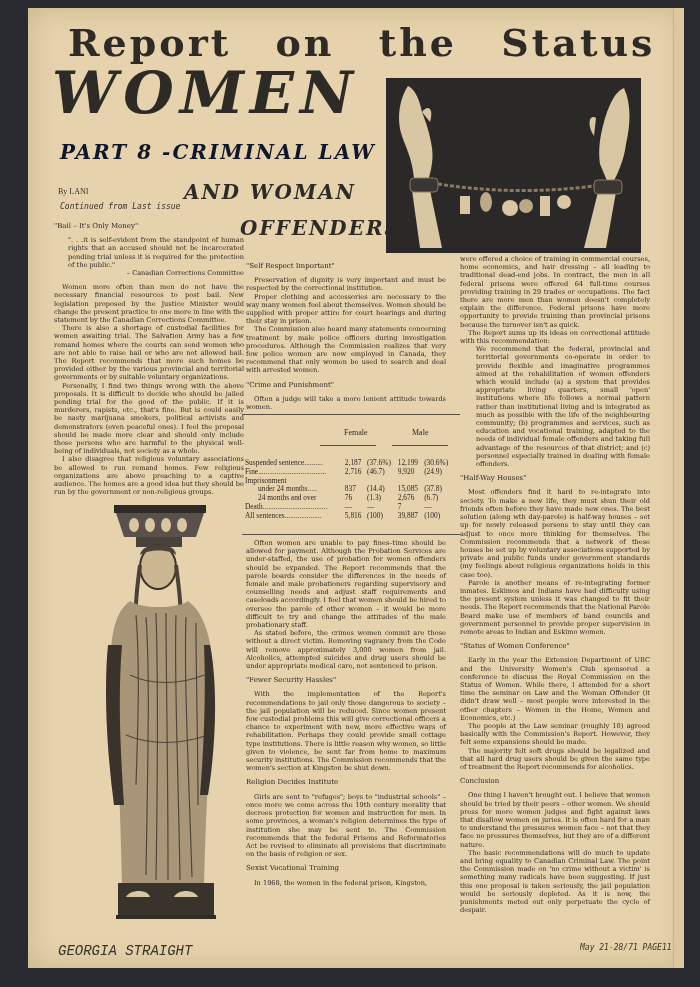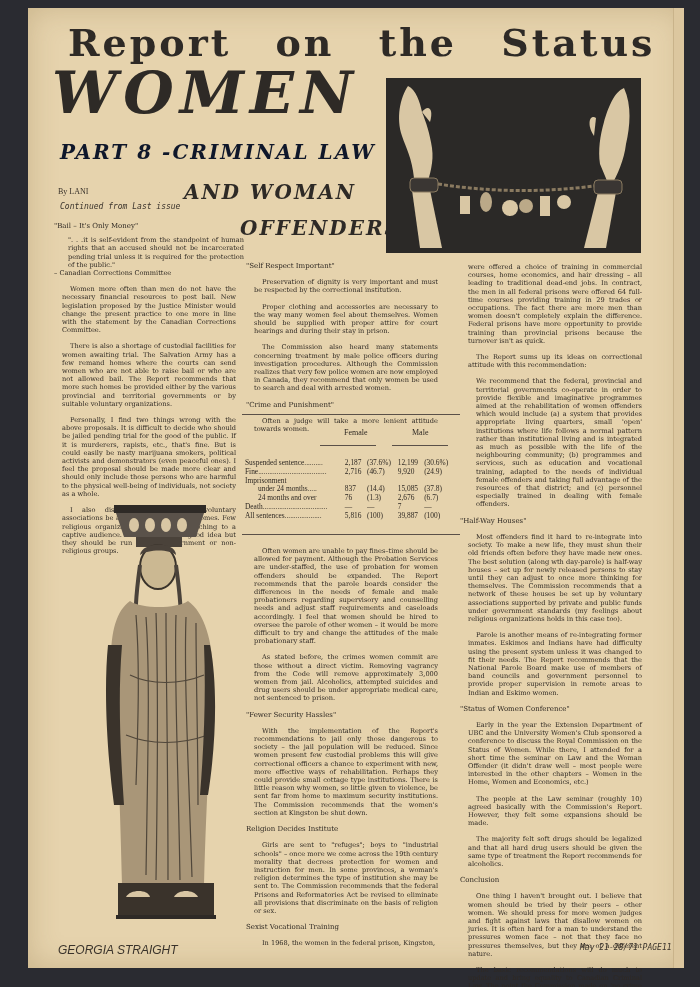--- a/index.html
+++ b/index.html
@@ -8,32 +8,32 @@
   .page-edge { position:absolute; right:0; top:0; width:10px; height:100%; background:#dcc79f; border-left:1px solid #c9b38a; }
   .abs { position:absolute; }
   .title1 { left:40px; top:12px; font-family:"DejaVu Serif", serif; font-weight:bold; font-size:38px; letter-spacing:3px; word-spacing:28px; color:#2e2a26; white-space:nowrap; }
   .title2 { left:24px; top:56px; font-family:"DejaVu Serif", serif; font-style:italic; font-weight:bold; font-size:58px; letter-spacing:6px; color:#2e2a26; white-space:nowrap; line-height:1; }
   .subtitle { left:32px; top:132px; font-family:"DejaVu Serif", serif; font-style:italic; font-weight:bold; font-size:20px; letter-spacing:2px; color:#0f172a; white-space:nowrap; }
   .sub2 { font-family:"DejaVu Serif", serif; font-style:italic; font-weight:bold; font-size:20px; letter-spacing:2px; color:#2e2a26; white-space:nowrap; }
   .byline { left:30px; top:179px; font-size:8px; color:#3a332b; }
   .cont { left:32px; top:194px; font-family:"DejaVu Sans Mono", monospace; font-style:italic; font-size:8px; color:#3a332b; }
   .illus { left:358px; top:70px; width:255px; height:175px; background:#2b2927; overflow:hidden; }
   .col { position:absolute; font-family:"DejaVu Serif", serif; font-size:6.6px; line-height:8.2px; color:#2f2923; text-align:justify; }
-  .col p { margin:8px; text-indent:8px; }
+  .col p { margin:0; text-indent:8px; }
   .col .head { text-indent:0; margin:6px 0 6px 0; font-size:7px; }
   .col .quote { margin:0 0 0 14px; text-indent:0; }
-  .col .attr { text-align:left; margin:0 0 6px 0; text-indent:0; }
+  .col .attr { text-align:right; margin:0 0 6px 0; text-indent:0; }
   .col .indent-block { margin-left:16px; text-indent:0; }
   table.stats { border-collapse:collapse; font-family:"Liberation Serif", serif; font-size:7.4px; color:#2f2923; width:210px; }
   table.stats td { padding:0 1px; line-height:8.8px; white-space:nowrap; }
   table.stats td.num { text-align:left; }
   .stats-head { font-family:"Liberation Serif", serif; font-size:8px; color:#2f2923; }
   .rule { position:absolute; height:1px; background:#5a5048; }
   .statue { left:72px; top:497px; width:132px; height:428px; }
-  .footer-left { left:30px; top:935px; font-family:Liberation Sans, sans-serif; font-style:italic; font-size:12px; color:#3a332b; }
+  .footer-left { left:30px; top:935px; font-family:Liberation Mono, monospace; font-style:italic; font-size:14px; color:#3a332b; }
   .footer-right { left:552px; top:935px; font-family:"DejaVu Sans Mono", monospace; font-style:italic; font-size:8px; color:#3a332b; }
 </style>
 </head>
 <body>
 
 <div class="page">
   <div class="page-edge"></div>
 
   <div class="abs title1">Report on the Status of</div>
   <div class="abs title2">WOMEN</div>

